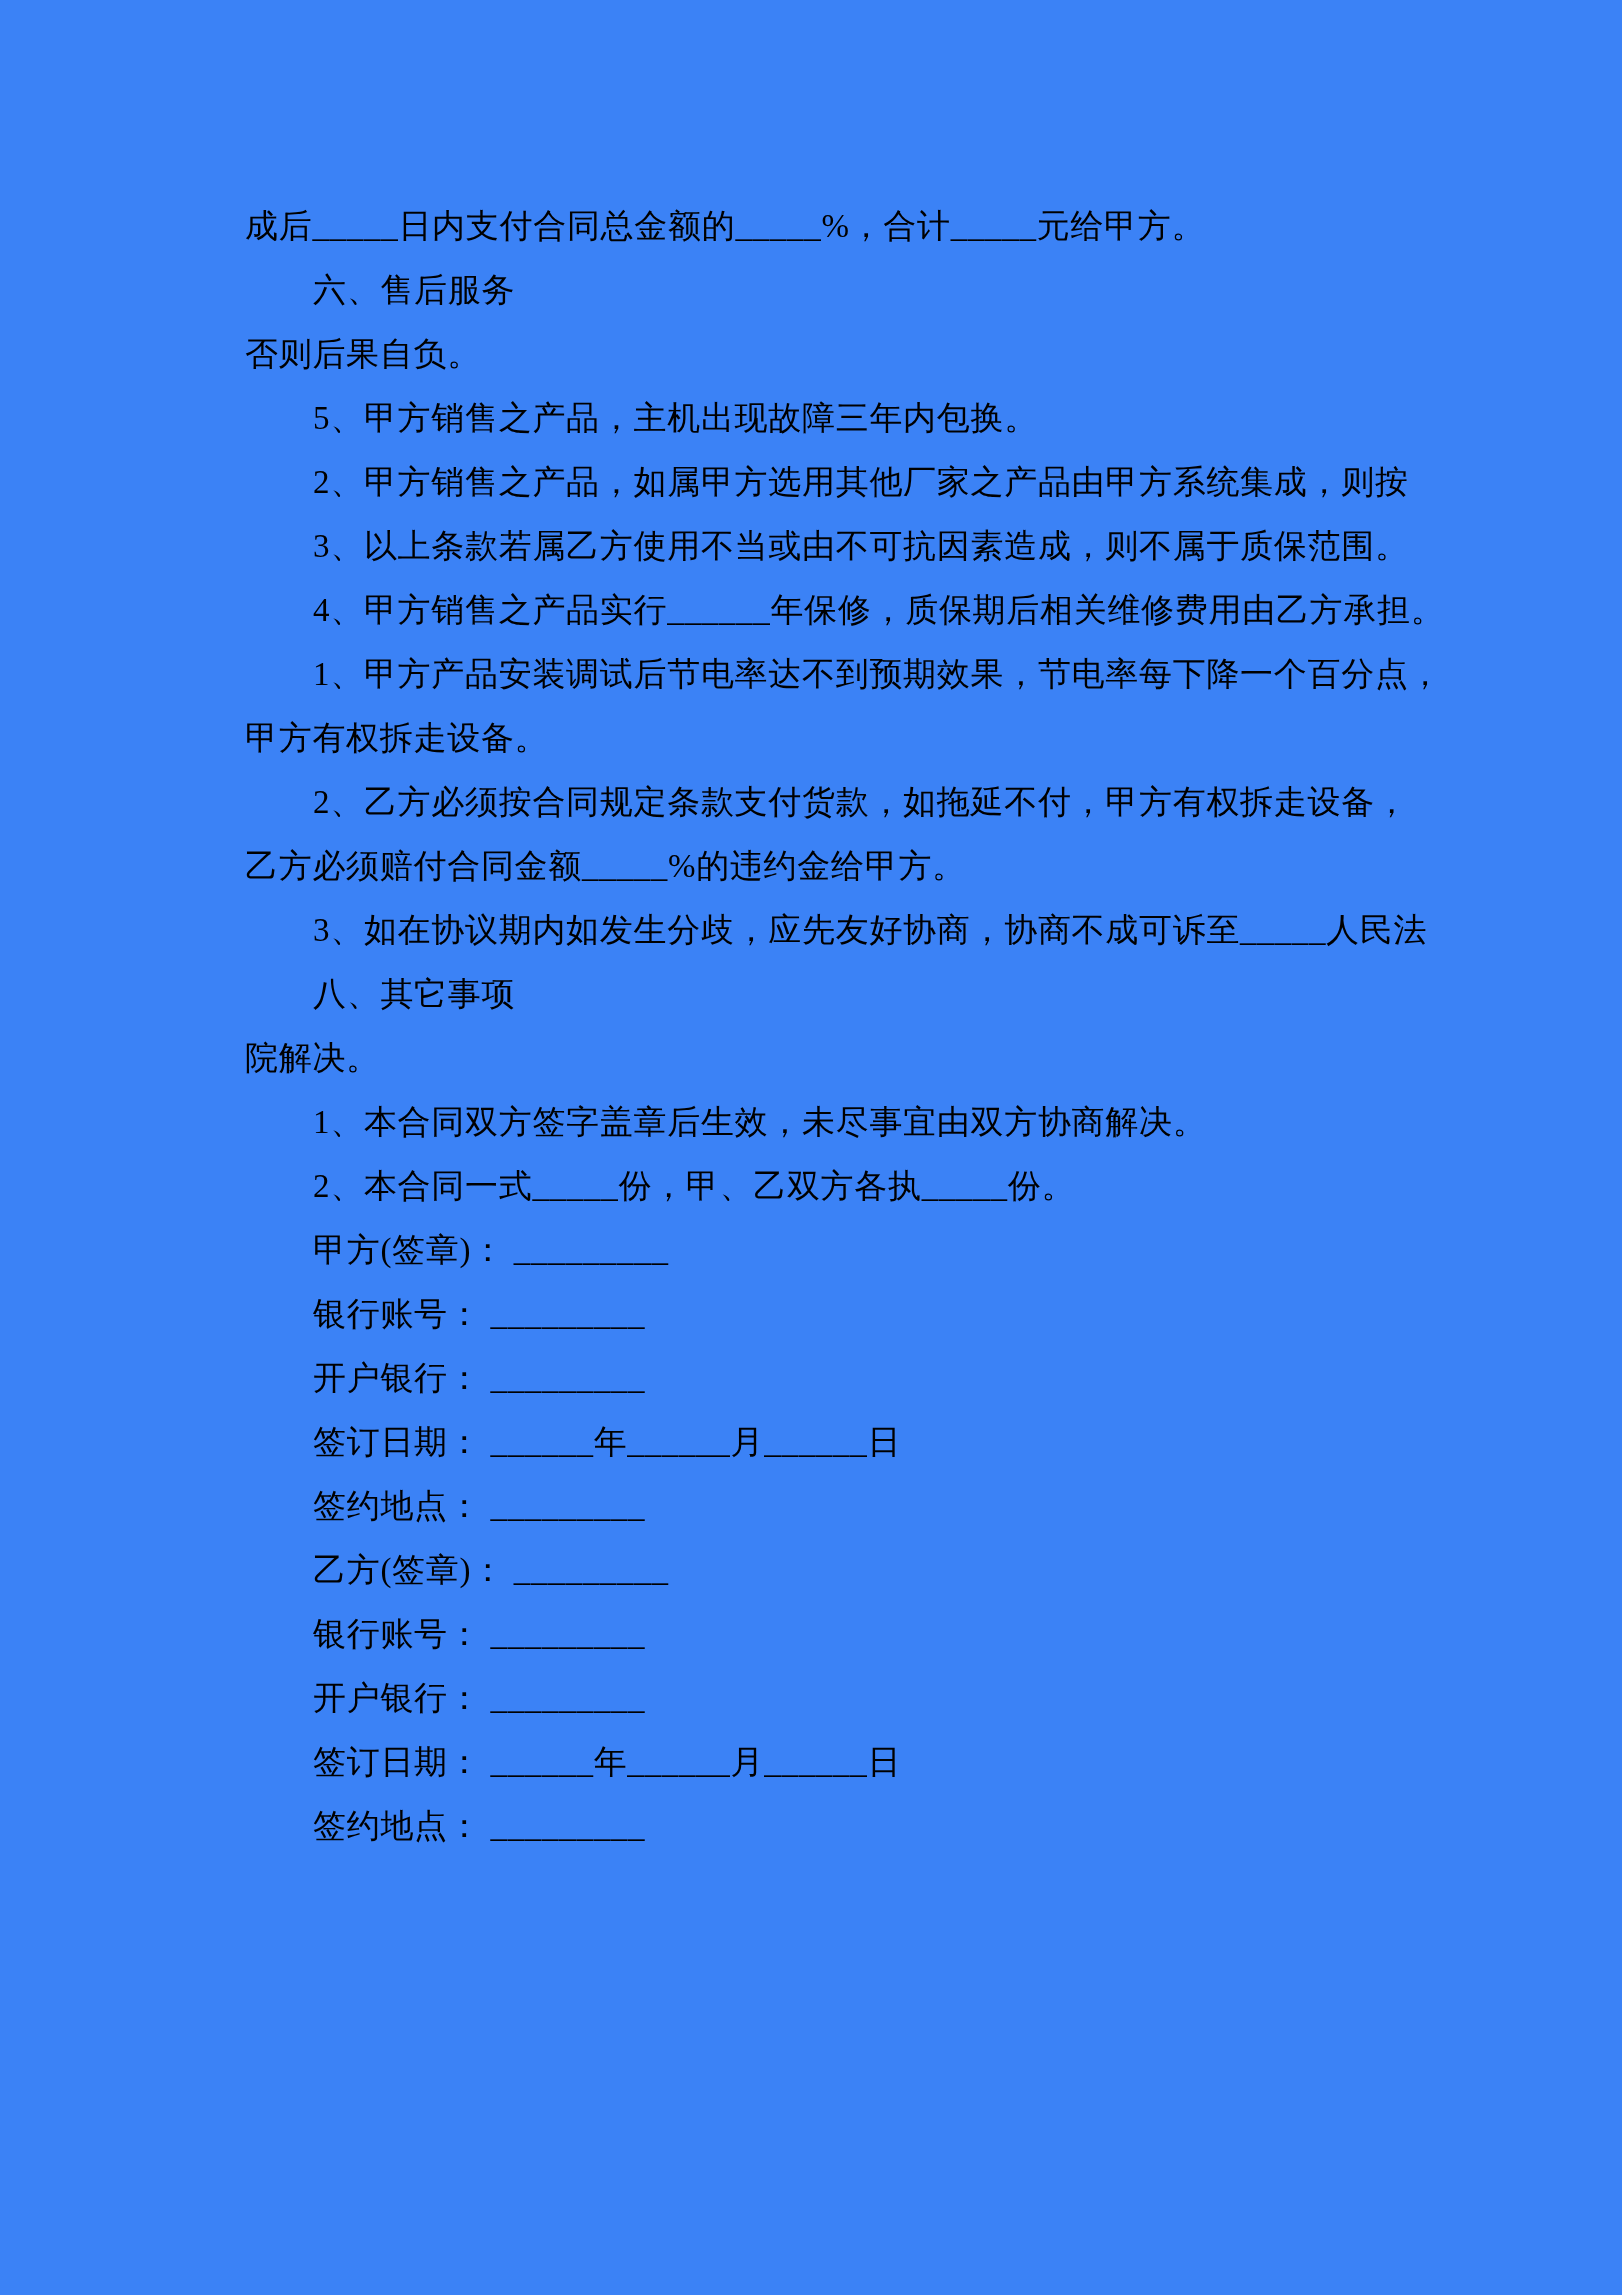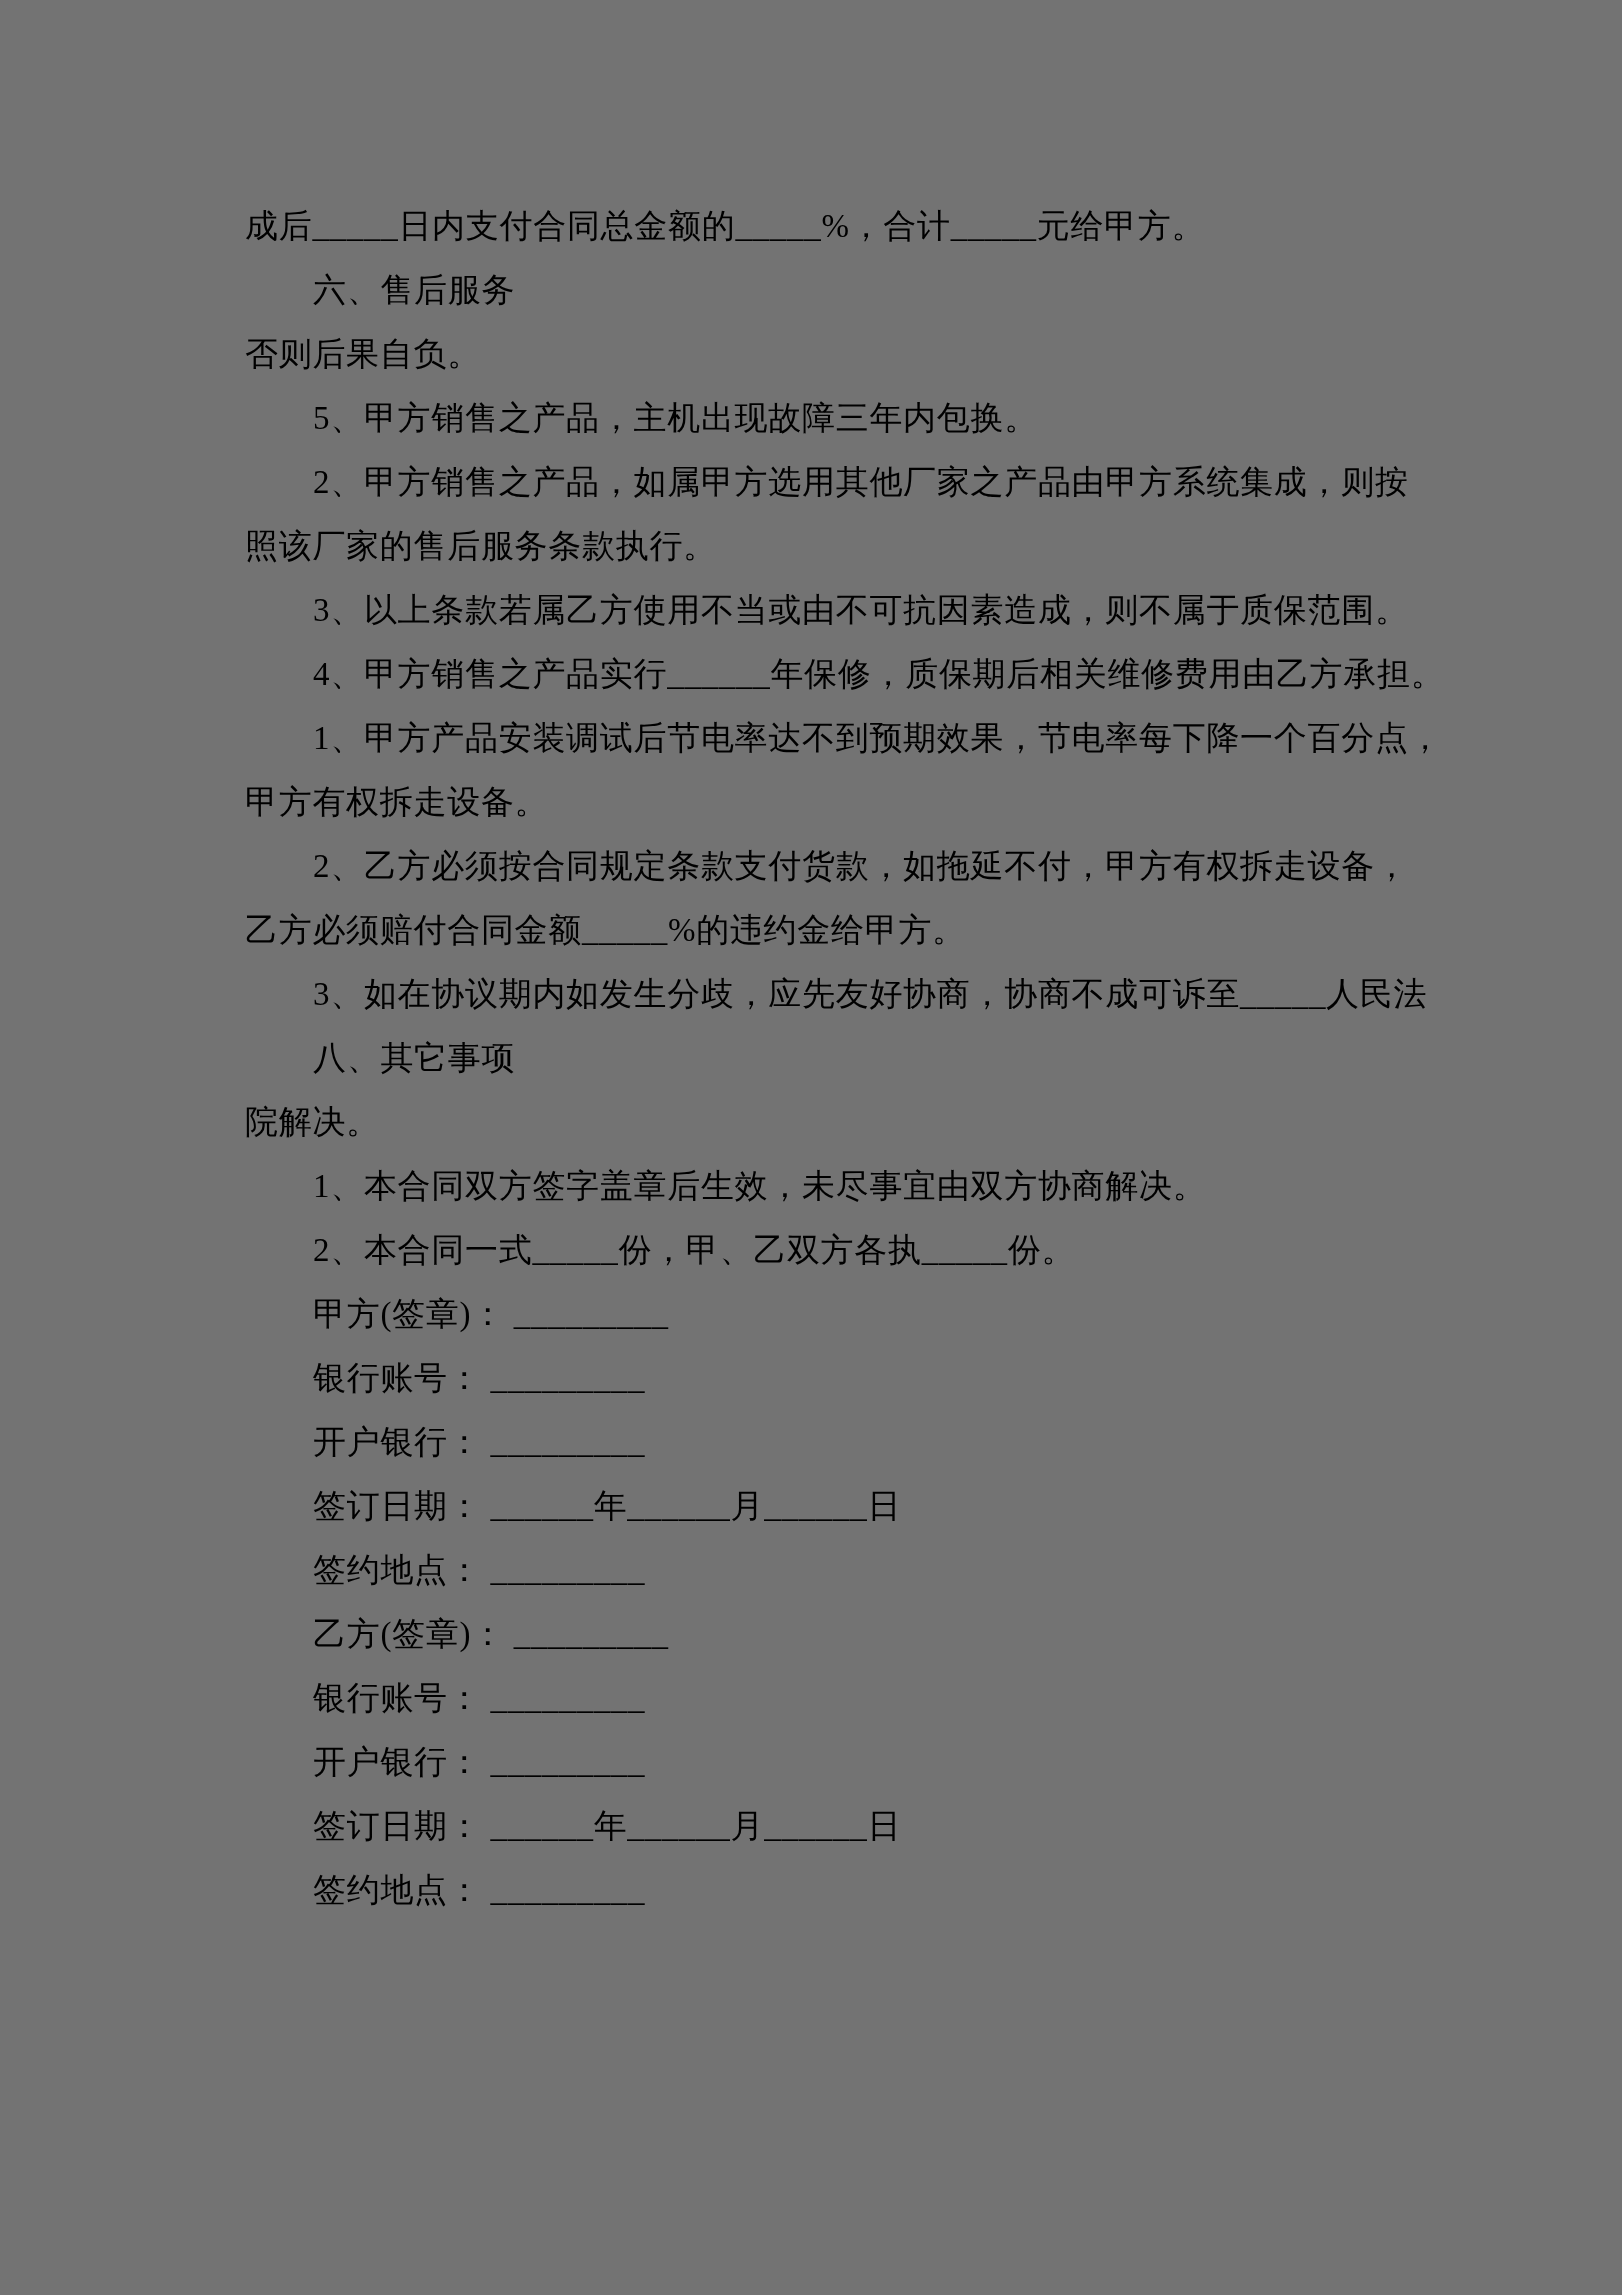--- a/index.html
+++ b/index.html
@@ -4,21 +4,21 @@
 <style>
   html, body {
     margin: 0;
     padding: 0;
     background: #ffffff;
   }
   .page {
     position: relative;
     width: 1623px;
     height: 2295px;
-    background: #737373;
+    background: #3b82f6;
     overflow: hidden;
   }
   .content {
     position: absolute;
     left: 245px;
     top: 194px;
     width: 1171px;
   }
   .line {
     font-family: "Liberation Serif", "DejaVu Serif", serif;
@@ -35,21 +35,20 @@
 </head>
 <body>
 
 <div class="page">
   <div class="content" id="contract-body">
       <div class="line">成后_____日内支付合同总金额的_____%，合计_____元给甲方。</div>
       <div class="line indent">六、售后服务</div>
       <div class="line">否则后果自负。</div>
       <div class="line indent">5、甲方销售之产品，主机出现故障三年内包换。</div>
       <div class="line indent">2、甲方销售之产品，如属甲方选用其他厂家之产品由甲方系统集成，则按</div>
-      <div class="line">照该厂家的售后服务条款执行。</div>
       <div class="line indent">3、以上条款若属乙方使用不当或由不可抗因素造成，则不属于质保范围。</div>
       <div class="line indent">4、甲方销售之产品实行______年保修，质保期后相关维修费用由乙方承担。</div>
       <div class="line indent">1、甲方产品安装调试后节电率达不到预期效果，节电率每下降一个百分点，</div>
       <div class="line">甲方有权拆走设备。</div>
       <div class="line indent">2、乙方必须按合同规定条款支付货款，如拖延不付，甲方有权拆走设备，</div>
       <div class="line">乙方必须赔付合同金额_____%的违约金给甲方。</div>
       <div class="line indent">3、如在协议期内如发生分歧，应先友好协商，协商不成可诉至_____人民法</div>
       <div class="line indent">八、其它事项</div>
       <div class="line">院解决。</div>
       <div class="line indent">1、本合同双方签字盖章后生效，未尽事宜由双方协商解决。</div>

